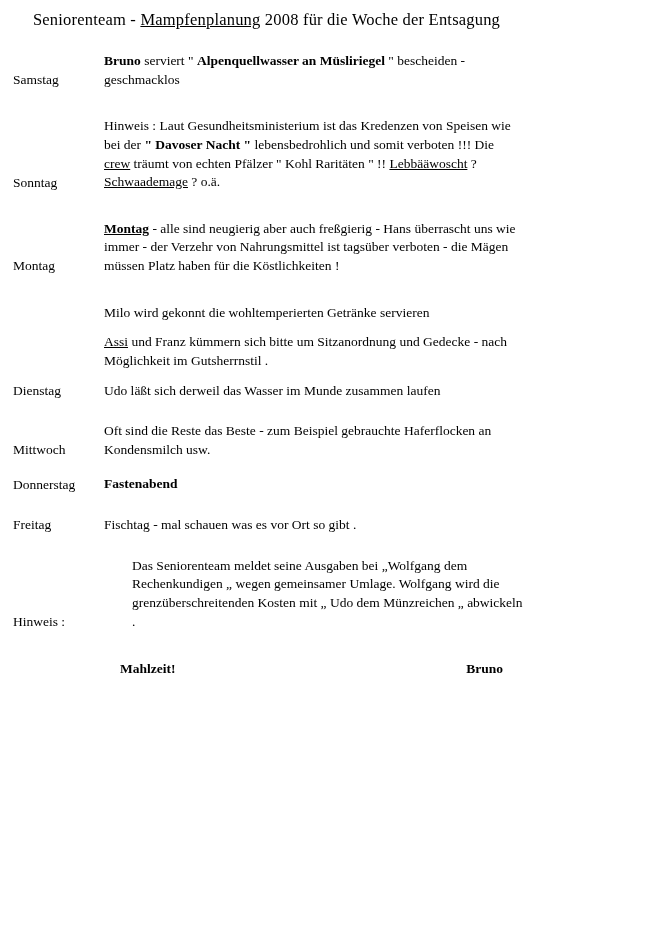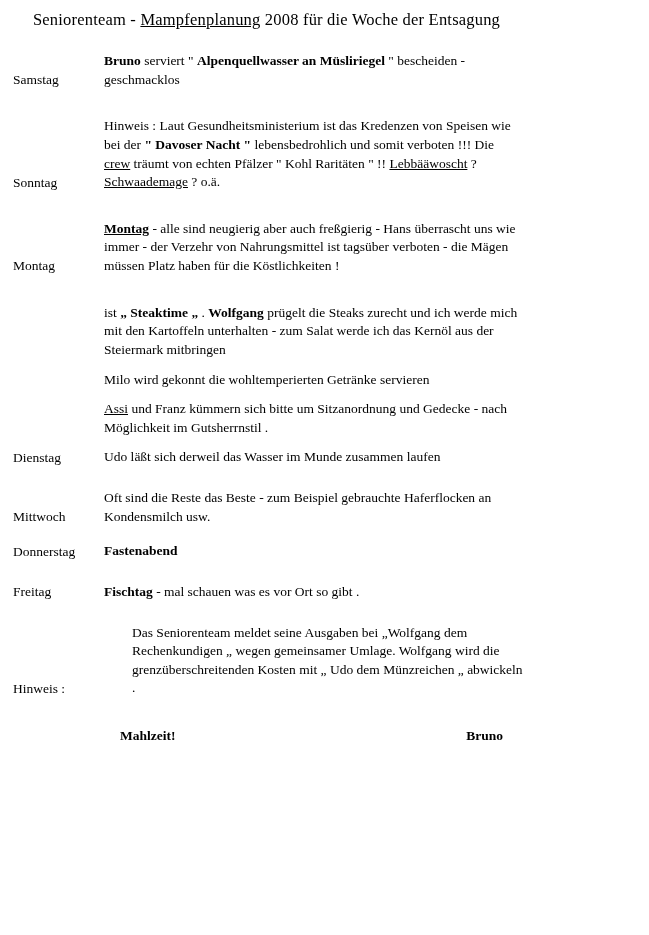--- a/index.html
+++ b/index.html
@@ -90,21 +90,20 @@
       <div class="row">
         <div class="daycell">Montag</div>
         <div class="textcell">
           <p class="para"><span style="font-weight: bold; text-decoration: underline;">Montag</span><span> - alle sind neugierig aber auch  freßgierig - Hans überrascht uns wie immer -  der Verzehr von Nahrungsmittel ist tagsüber verboten - die Mägen müssen Platz haben für  die Köstlichkeiten !</span></p>
         </div>
       </div>
       <div style="height: 22px;"></div>
       <div class="row">
         <div class="daycell">Dienstag</div>
         <div class="textcell">
-          <p class="para"><span>ist </span><span style="font-weight: bold;">„ Steaktime „</span><span> . </span><span style="font-weight: bold;">Wolfgang</span><span> prügelt die Steaks zurecht und ich werde mich mit den Kartoffeln unterhalten - zum Salat werde ich das Kernöl aus der Steiermark mitbringen</span></p>
           <p class="para"><span>Milo</span><span> wird gekonnt die wohltemperierten Getränke servieren</span></p>
           <p class="para"><span style="text-decoration: underline;">Assi</span><span> und Franz kümmern sich bitte um Sitzanordnung und Gedecke  - nach Möglichkeit im Gutsherrnstil .</span></p>
           <p class="para"><span>Udo läßt sich derweil das Wasser im Munde zusammen  laufen</span></p>
         </div>
       </div>
       <div style="height: 16px;"></div>
       <div class="row">
         <div class="daycell">Mittwoch</div>
         <div class="textcell">
           <p class="para"><span> Oft sind die  Reste das Beste  - zum Beispiel gebrauchte Haferflocken an Kondensmilch  usw.</span></p>
@@ -114,21 +113,21 @@
       <div class="row">
         <div class="daycell">Donnerstag</div>
         <div class="textcell">
           <p class="para"><span style="font-weight: bold;">Fastenabend</span></p>
         </div>
       </div>
       <div style="height: 16px;"></div>
       <div class="row">
         <div class="daycell">Freitag</div>
         <div class="textcell">
-          <p class="para"><span style="font-weight: bold;">Fischtag</span><span>  -  mal schauen was es vor Ort so gibt .</span></p>
+          <p class="para"><span style="font-weight: normal;">Fischtag</span><span>  -  mal schauen was es vor Ort so gibt .</span></p>
         </div>
       </div>
       <div style="height: 16px;"></div>
       <div class="row">
         <div class="daycell">Hinweis :</div>
         <div class="textcell">
           <p class="para indent-2"><span>Das Seniorenteam meldet  seine Ausgaben bei „Wolfgang dem Rechenkundigen „ wegen gemeinsamer Umlage. Wolfgang wird die grenzüberschreitenden  Kosten mit „ Udo dem Münzreichen „ abwickeln .</span></p>
         </div>
       </div>
     </div>

